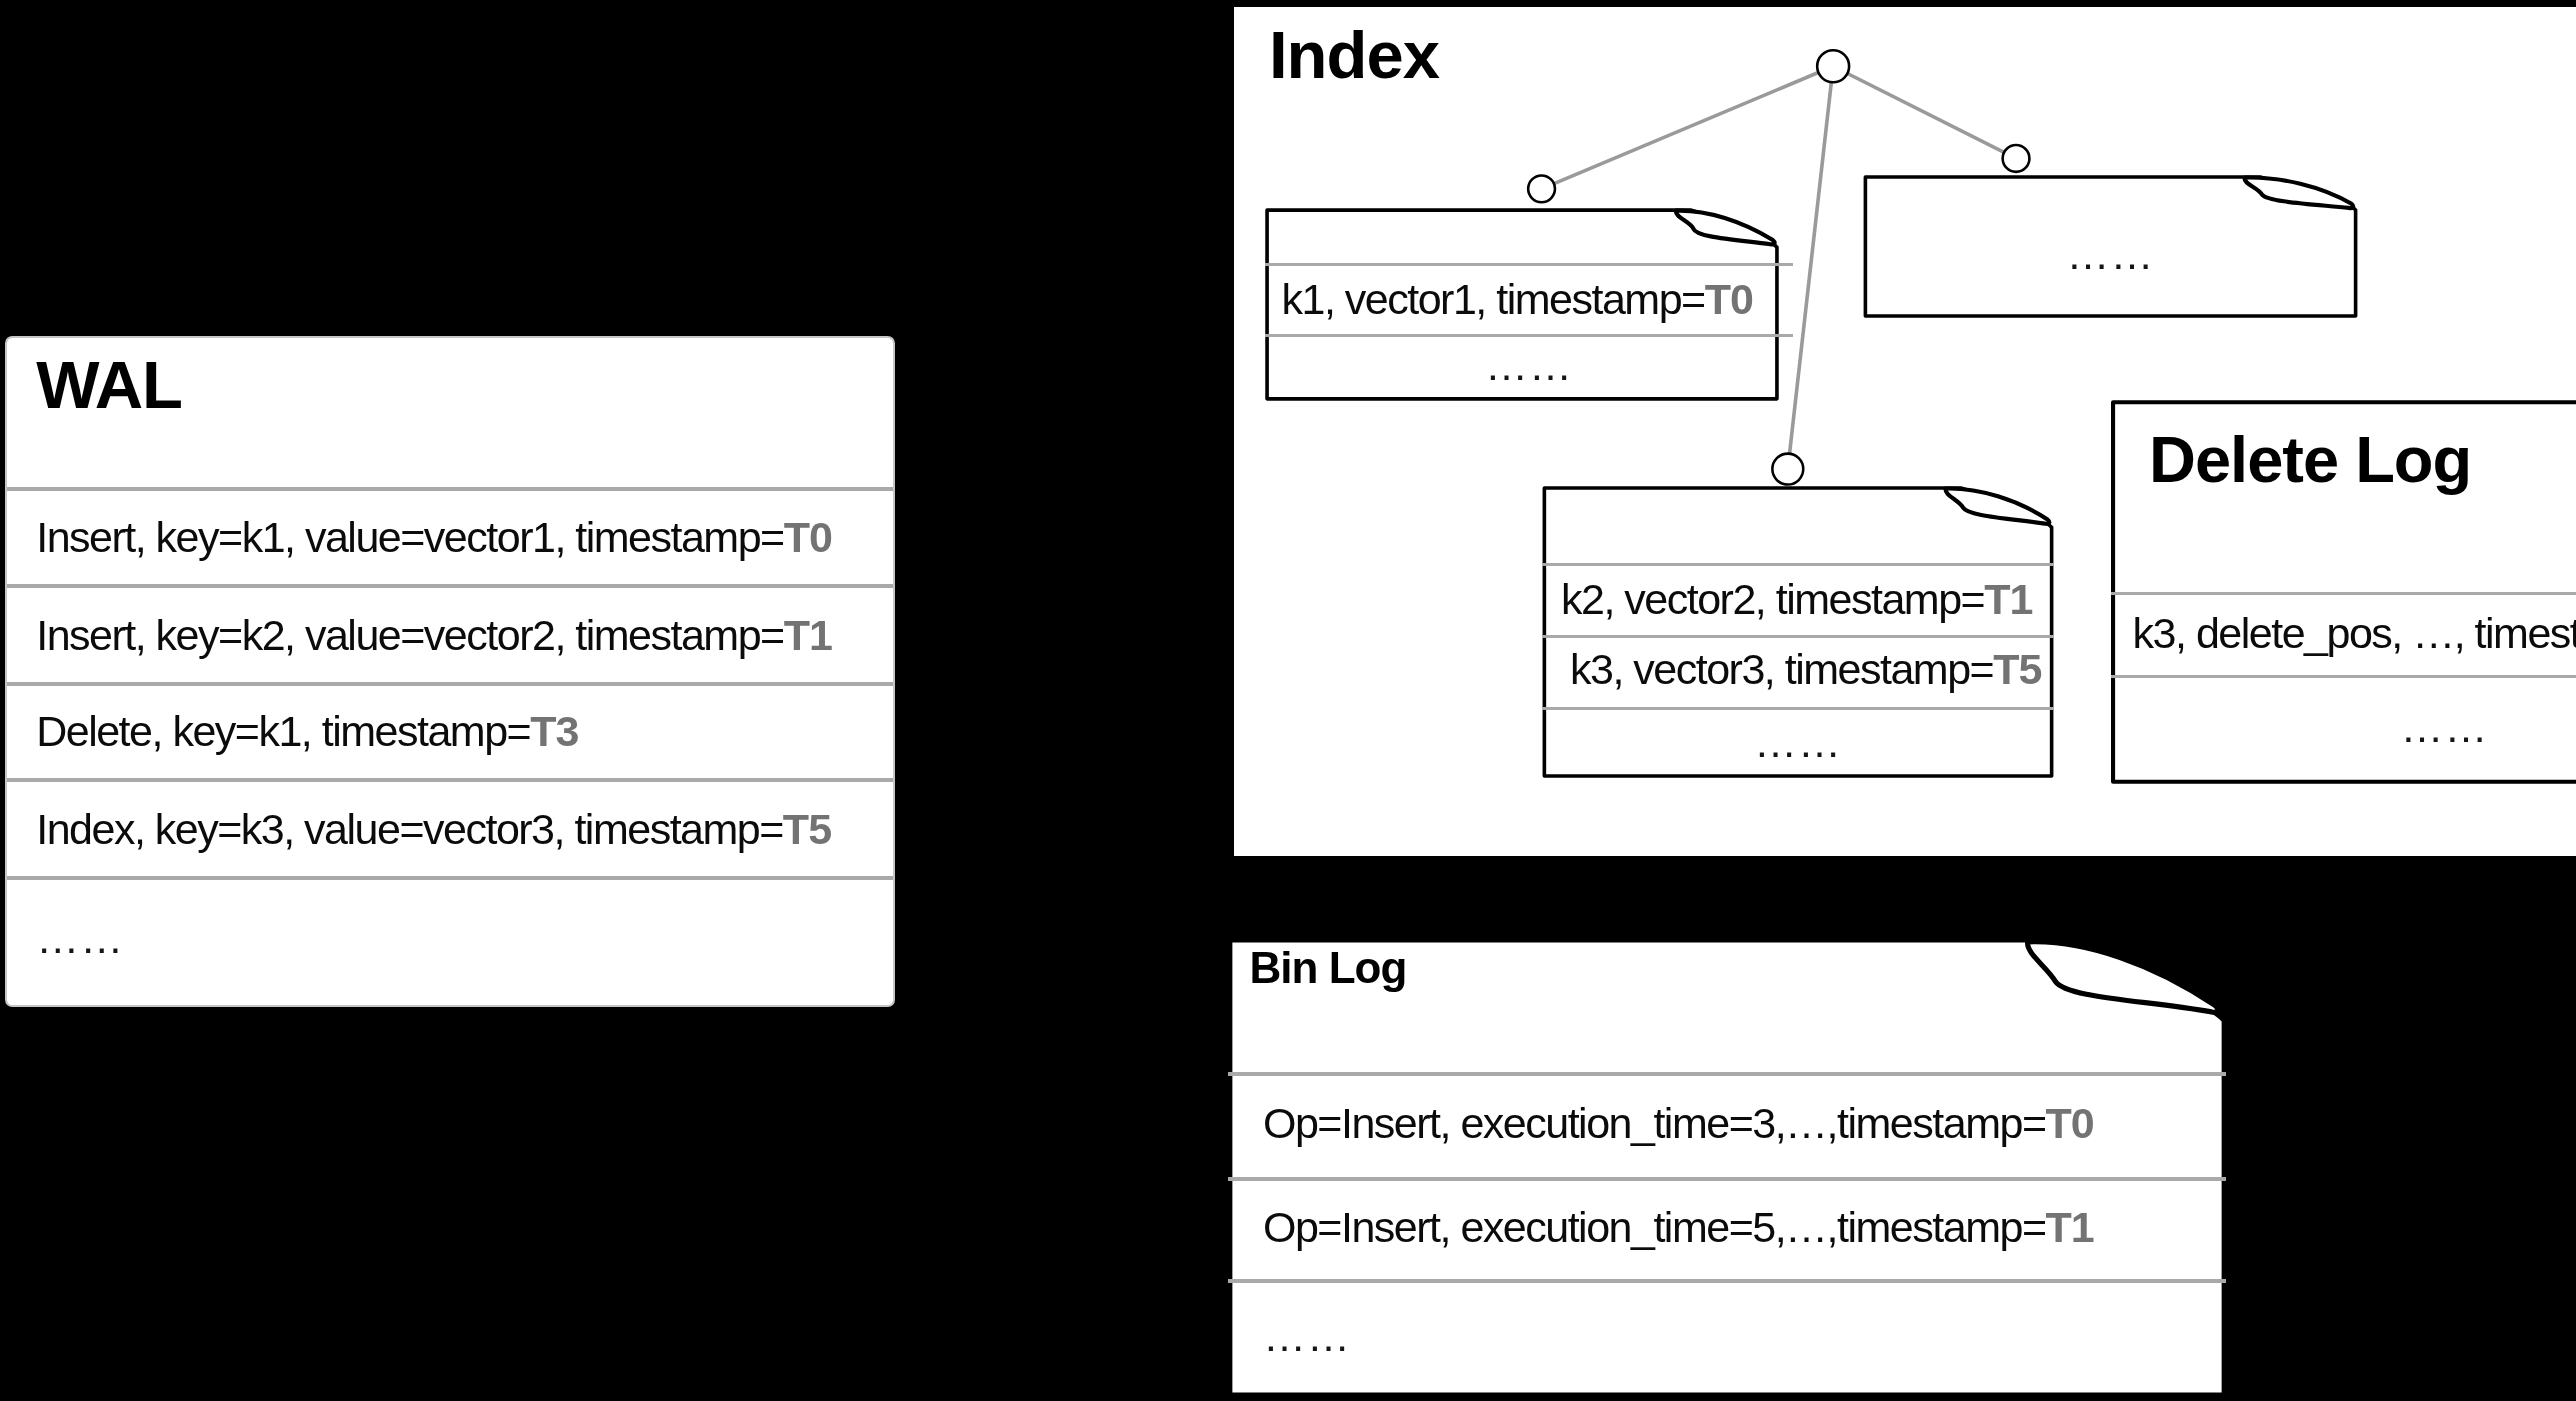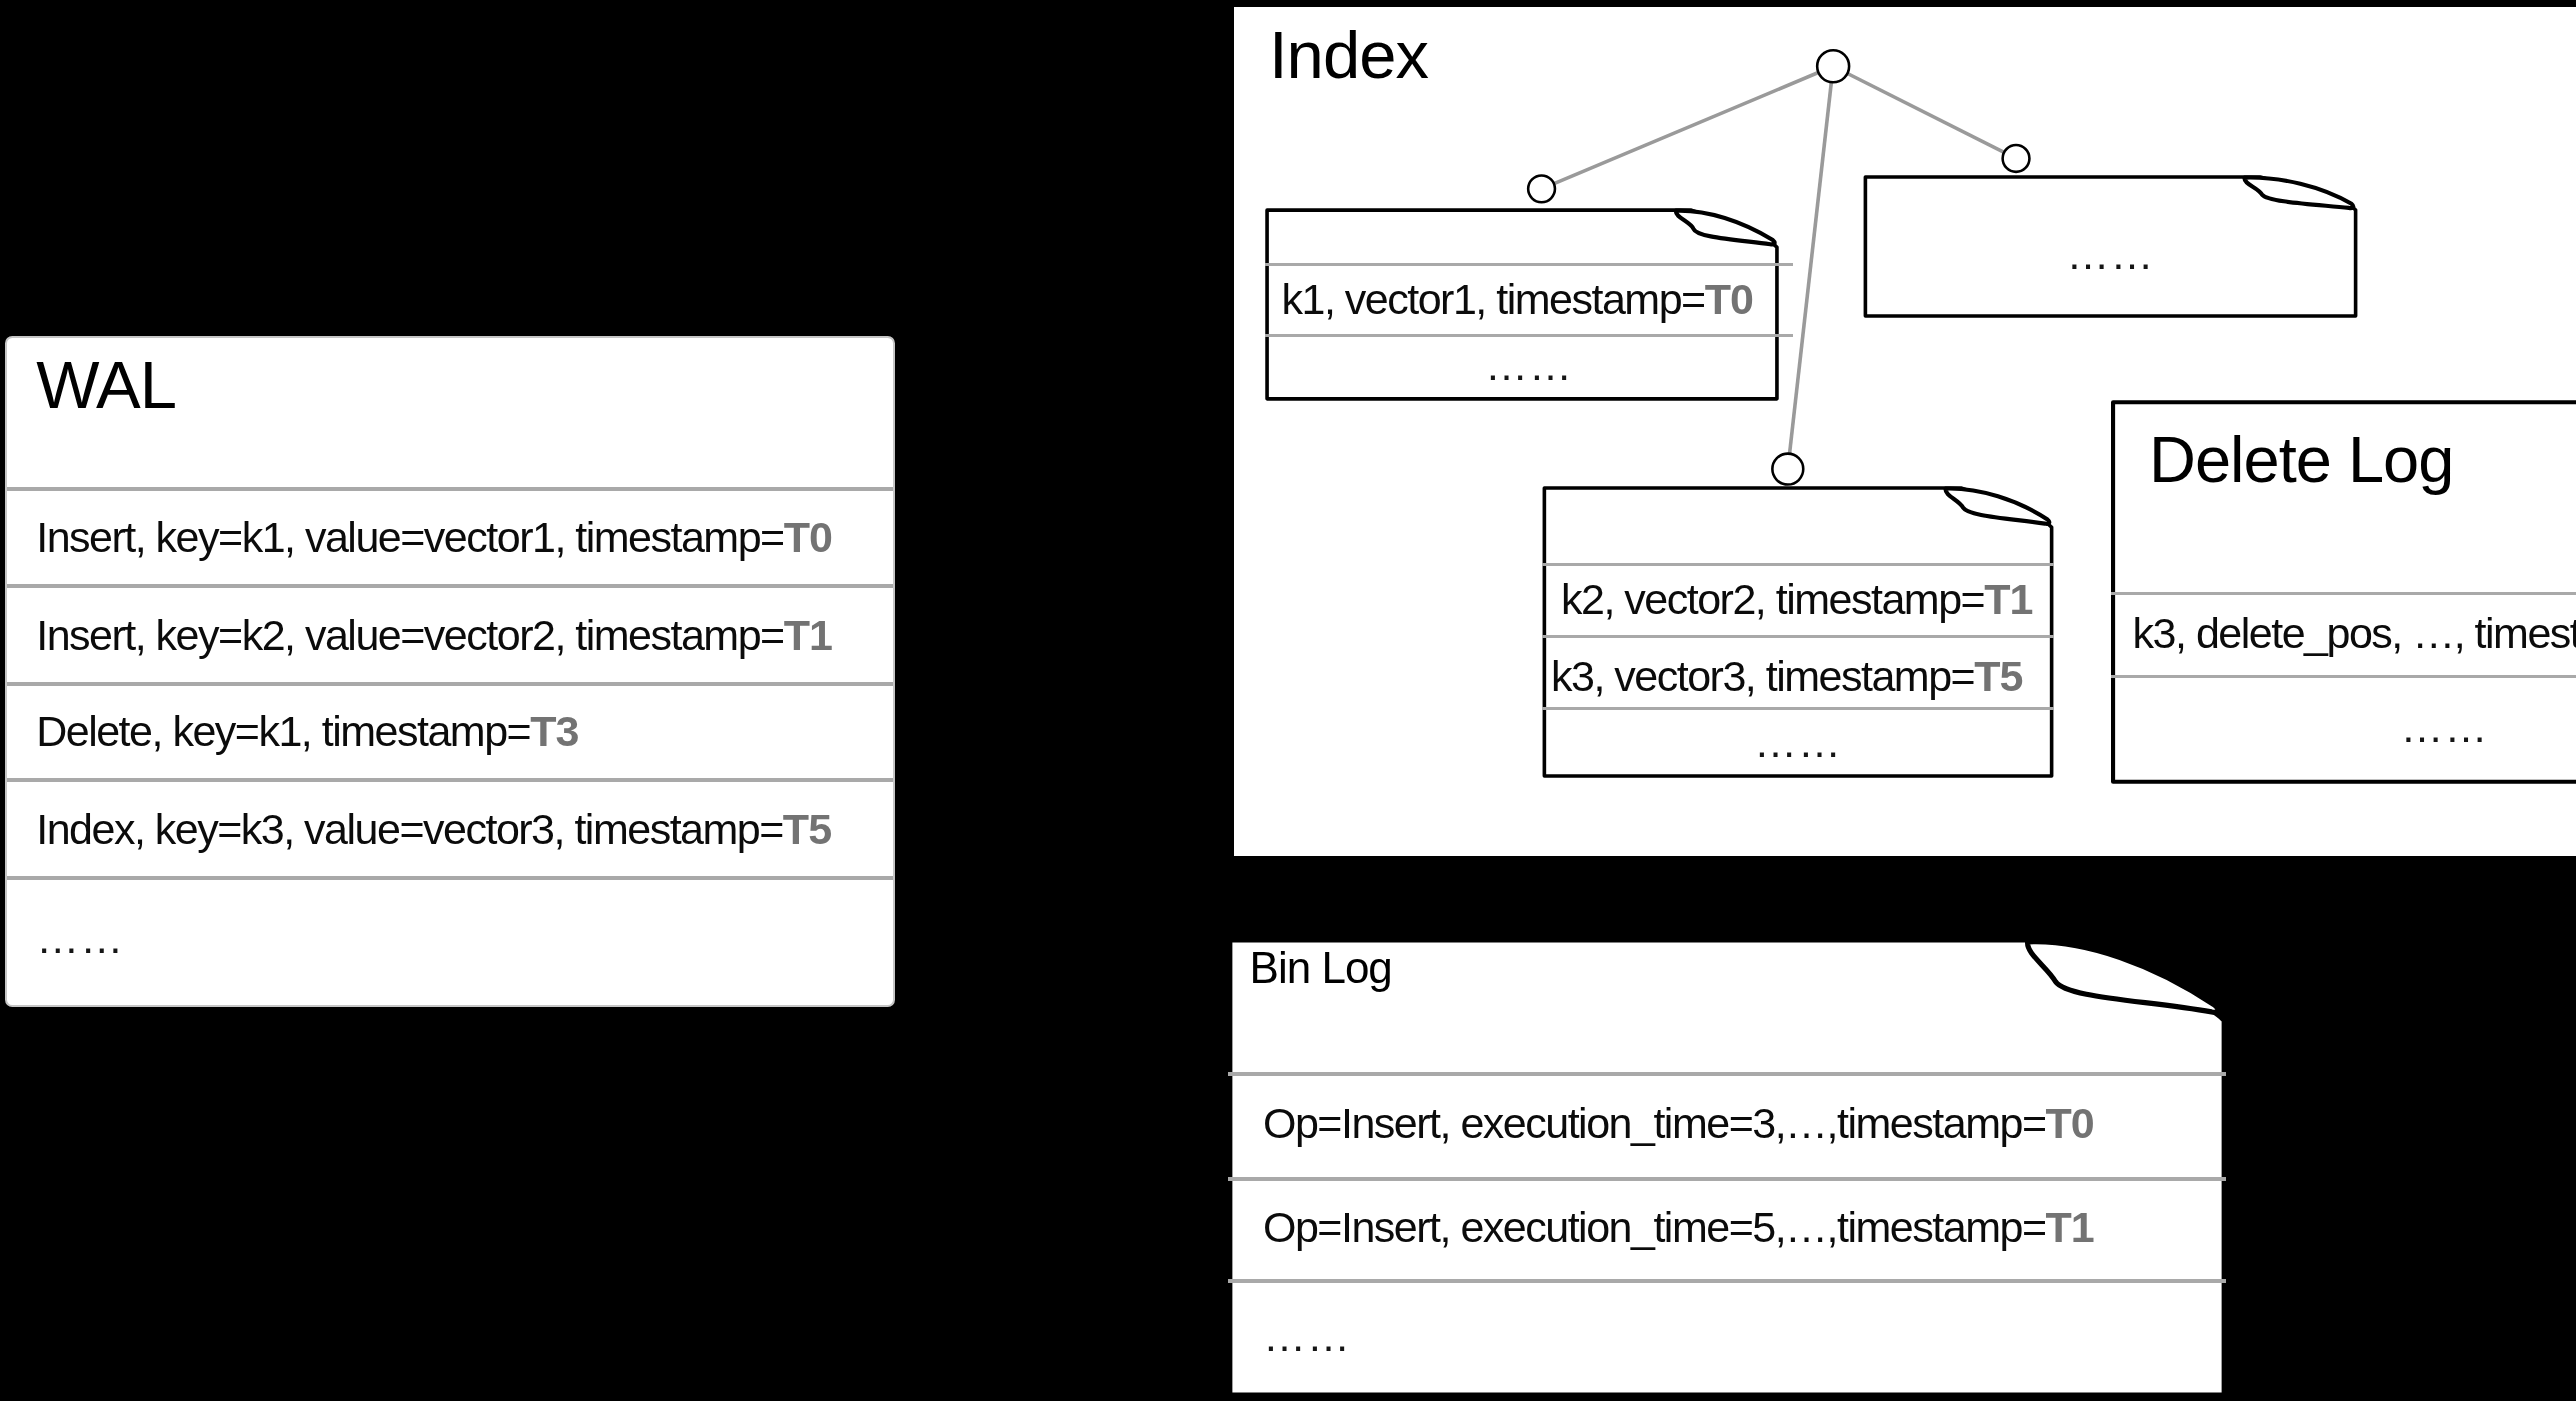--- a/index.html
+++ b/index.html
@@ -2,21 +2,21 @@
 <html style="font-size:8.2px"><head>
 <meta charset="utf-8">
 <style>
   html,body{margin:0;padding:0;background:#000;}
   #canvas{
     position:relative;width:2817px;height:1402px;background:#000;overflow:hidden;
     font-family:"Liberation Sans","DejaVu Sans",sans-serif;color:#000;
   }
   
   .panel{position:absolute;background:#fff;}
-  .box-title{position:absolute;font-weight:400;font-size:67px;line-height:1;letter-spacing:-1px;white-space:nowrap;}
+  .box-title{position:absolute;font-weight:700;font-size:67px;line-height:1;letter-spacing:-1px;white-space:nowrap;}
   .sep{position:absolute;left:0;right:0;height:3.6px;background:#a9a9a9;}
   .row{position:absolute;left:0;right:0;display:flex;align-items:center;white-space:nowrap;
        font-size:43px;letter-spacing:-1.5px;color:#0b0b0b;}
   .row .em{color:#737373;font-weight:700;letter-spacing:-1px;}
   .row.centered{justify-content:center;}
   .dots{font-size:43px;letter-spacing:1px;color:#151515;}
   
   #wal{left:5.2px;top:336px;width:886px;height:667px;border:2.1px solid #c6c6c6;border-radius:7.2px;}
   #wal .box-title{left:29px;top:13.4px;text-align:center;}
   
@@ -117,21 +117,21 @@
         <path d="M 783 5 C 848 3 923 27 981 65 C 987 70 985 75 976 73 C 896 62 827 58 817 42 C 809 27 781 19 783 5 Z" fill="#fff" stroke="#000" stroke-width="8" stroke-linejoin="round"></path>
       </svg>
       <div class="content">
         <div class="sep" style="top:77px"></div>
         <div class="sep" style="top:149px"></div>
         <div class="sep" style="top:221px"></div>
         <div class="row" style="top:79px;height:69px;padding-left:19px">
           <span>k2, vector2, timestamp=</span>
             <span class="em">T1</span>
         </div>
-        <div class="row" style="top:156px;height:69px;padding-left:9px">
+        <div class="row" style="top:149px;height:69px;padding-left:28px">
           <span>k3, vector3, timestamp=</span>
             <span class="em">T5</span>
         </div>
         <div class="row centered" style="top:223px;height:67px">
           <span class="dots">……</span>
         </div>
       </div>
     </div>
 
     <div id="delete-log" class="doc">

